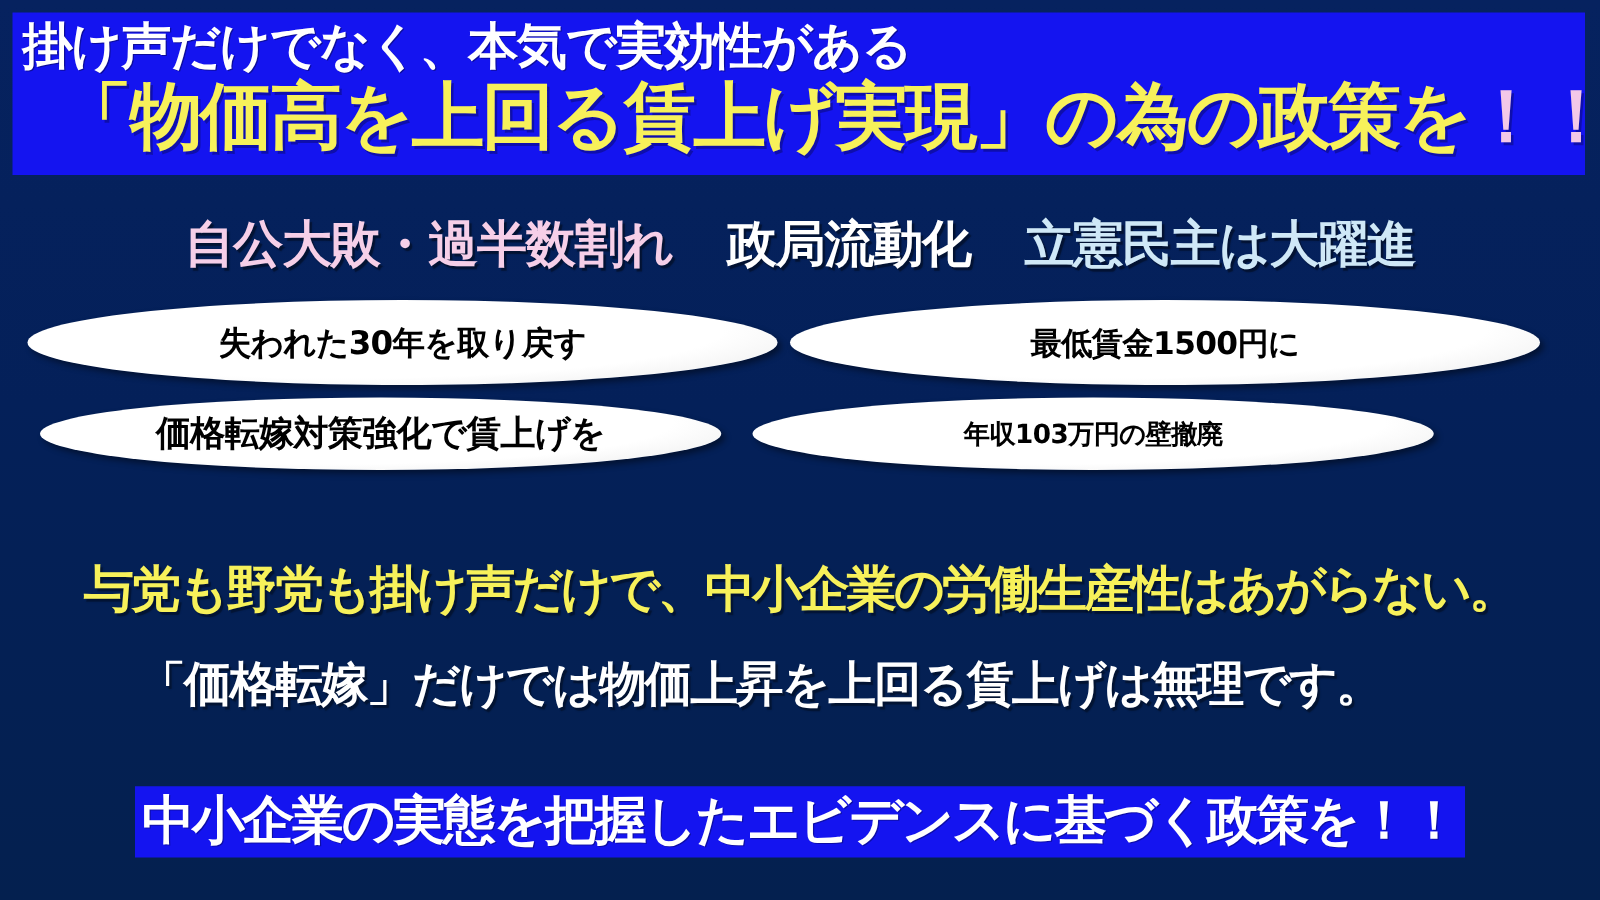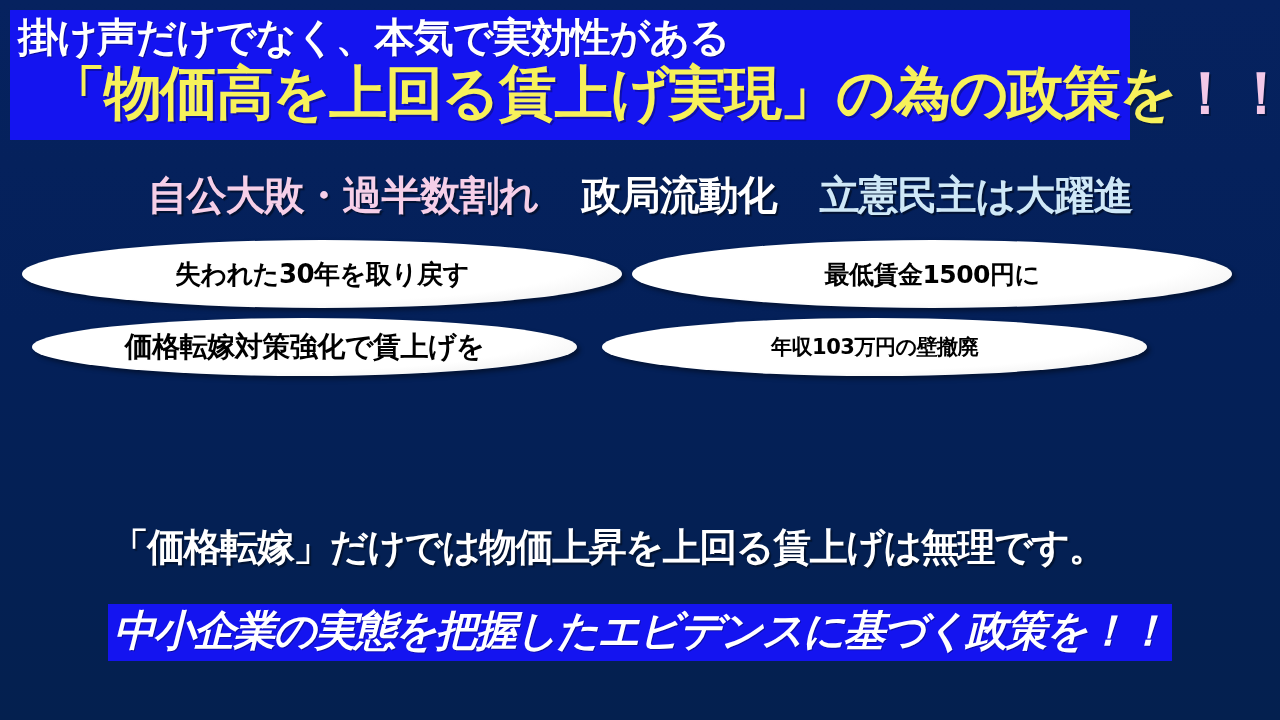--- a/index.html
+++ b/index.html
@@ -16,21 +16,21 @@
     background: linear-gradient(180deg, #06225f 0%, #042059 45%, #04204f 100%);
     font-family: "DejaVu Sans", "Liberation Sans", sans-serif;
     user-select: none;
   }
 
   
   #header-banner {
     position: absolute;
     left: 10px;
     top: 10px;
-    width: 1120px;
+    width: 1258px;
     height: 130px;
     background: #1414f0;
     box-sizing: border-box;
     padding: 0;
   }
   #header-line1 {
     position: absolute;
     left: 8px;
     top: 6px;
     color: #ffffff;
@@ -135,25 +135,24 @@
     text-align: center;
     color: #ffffff;
     font-size: 38px;
     font-weight: bold;
     letter-spacing: -1.5px;
     white-space: nowrap;
     text-shadow: 2px 2px 1px rgba(0,0,0,0.40);
   }
   #body-line-2-wrap {
     position: absolute;
-    left: 0; top: 604px;
-    width: 1280px;
-    text-align: center;
-    white-space: nowrap;
-    font-style: italic;
+    left: 0; top: 629px;
+    width: 1280px;
+    text-align: center;
+    white-space: nowrap;
   }
   #body-line-2 {
     display: inline-block;
     background: #1414f0;
     color: #ffffff;
     font-size: 42px;
     font-weight: bold;
     letter-spacing: -2px;
     padding: 3px 6px 6px 6px;
     line-height: 1.15;
@@ -187,20 +186,21 @@
   </div>
 
   <div class="ellipse" id="ellipse-2">
     <span class="etext">価格転嫁対策強化で賃上げを</span>
   </div>
 
   <div class="ellipse" id="ellipse-3">
     <span class="etext">年収103万円の壁撤廃</span>
   </div>
 
+  <div id="body-line-0">与党も野党も掛け声だけで、中小企業の労働生産性はあがらない。</div>
 
   <div id="body-line-1">「価格転嫁」だけでは物価上昇を上回る賃上げは無理です。</div>
 
   <div id="body-line-2-wrap">
     <span id="body-line-2">中小企業の実態を把握したエビデンスに基づく政策を！！</span>
   </div>
 
 </div>
 
 </body></html>

